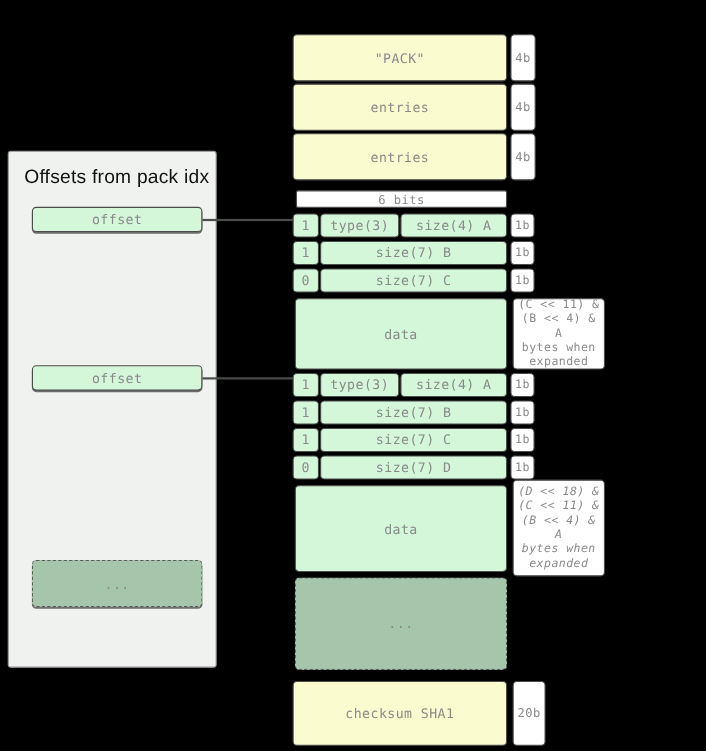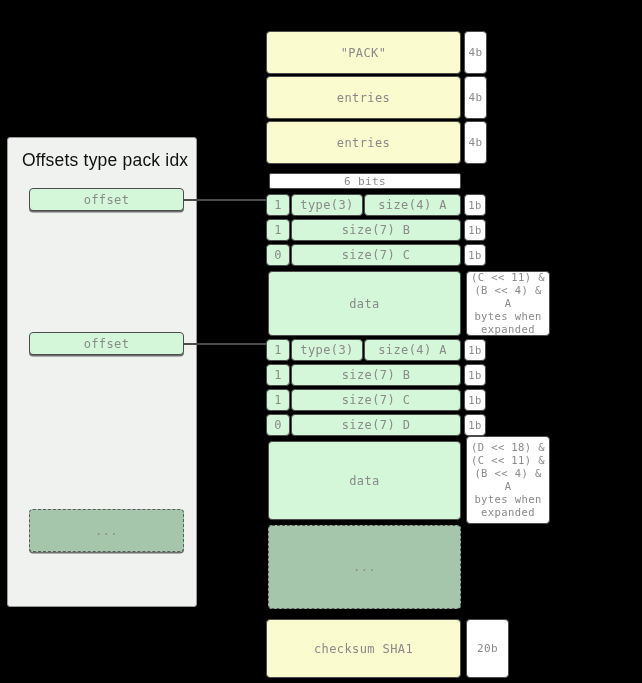--- a/index.html
+++ b/index.html
@@ -86,21 +86,21 @@
     padding: 3px 2px;
     white-space: pre-line;
   }
 </style>
 </head>
 <body>
 
 <div class="canvas">
 
   <div class="panel" style="left:7px; top:137px; width:190px; height:470px;">
-    <div class="panel-title">Offsets type pack idx</div>
+    <div class="panel-title">Offsets from pack idx</div>
   </div>
 
   <div class="box green" style="left:29px; top:188px; width:155px; height:23px;">offset</div>
 
   <div class="box green" style="left:29px; top:332px; width:155px; height:23px;">offset</div>
 
   <div class="box sage dashed" style="left:29px; top:509px; width:155px; height:43px;">...</div>
 
   <div class="connector" style="left:184px; top:199px; width:83px;"></div>
   <div class="connector" style="left:184px; top:343px; width:83px;"></div>
@@ -147,25 +147,25 @@
 
   <div class="box green" style="left:266px; top:389px; width:24px; height:22px;">1</div>
   <div class="box green" style="left:291px; top:389px; width:170px; height:22px;">size(7) C</div>
   <div class="box pink tiny" style="left:464px; top:389px; width:22px; height:22px;">1b</div>
 
   <div class="box green" style="left:266px; top:414px; width:24px; height:22px;">0</div>
   <div class="box green" style="left:291px; top:414px; width:170px; height:22px;">size(7) D</div>
   <div class="box pink tiny" style="left:464px; top:414px; width:22px; height:22px;">1b</div>
 
   <div class="box green" style="left:268px; top:441px; width:193px; height:79px;">data</div>
-  <div class="box pink note" style="left:466px; top:436px; width:84px; height:88px;">(D &lt;&lt; 18) &amp;
+  <div class="box pink note" style="left:466px; top:436px; width:84px; height:88px;font-style:italic;">(D &lt;&lt; 18) &amp;
 (C &lt;&lt; 11) &amp;
 (B &lt;&lt; 4) &amp;
 A
 bytes when
 expanded</div>
 
   <div class="box sage dashed" style="left:268px; top:525px; width:193px; height:84px;">...</div>
 
   <div class="box yellow" style="left:266px; top:619px; width:195px; height:59px;">checksum SHA1</div>
-  <div class="box pink smalllabel" style="left:466px; top:619px; width:43px; height:59px;">20b</div>
+  <div class="box pink smalllabel" style="left:466px; top:619px; width:30px; height:59px;">20b</div>
 
 </div>
 
 </body></html>

